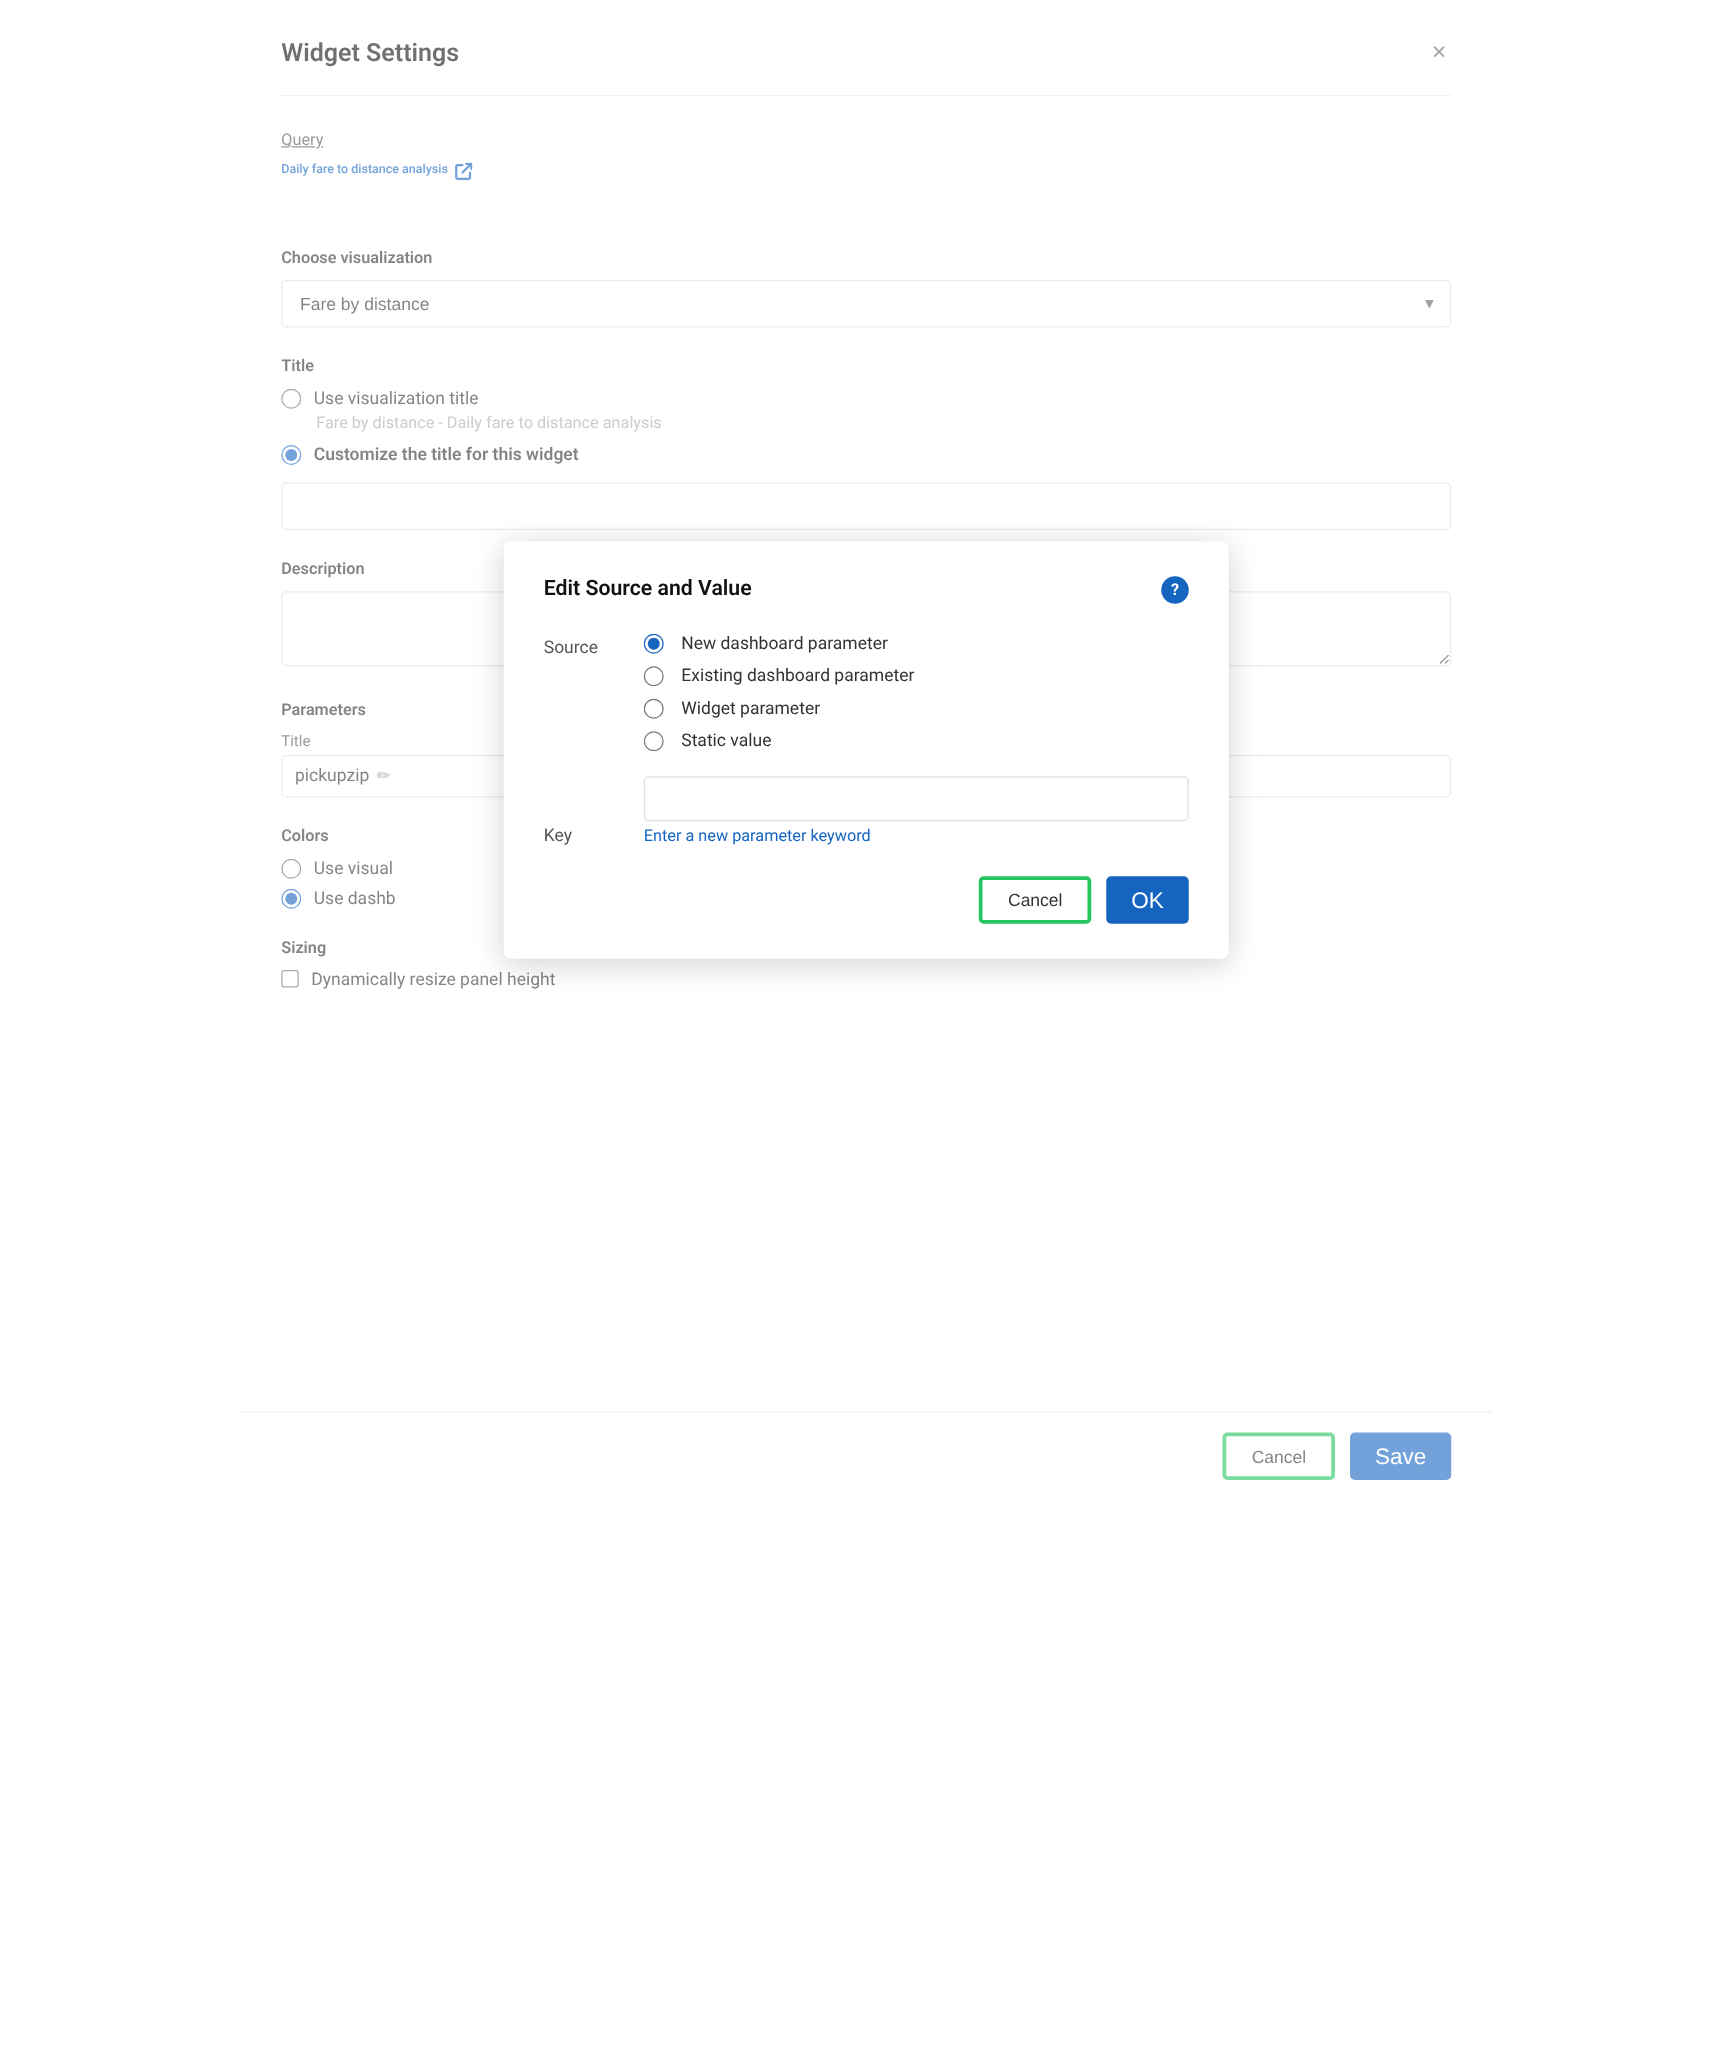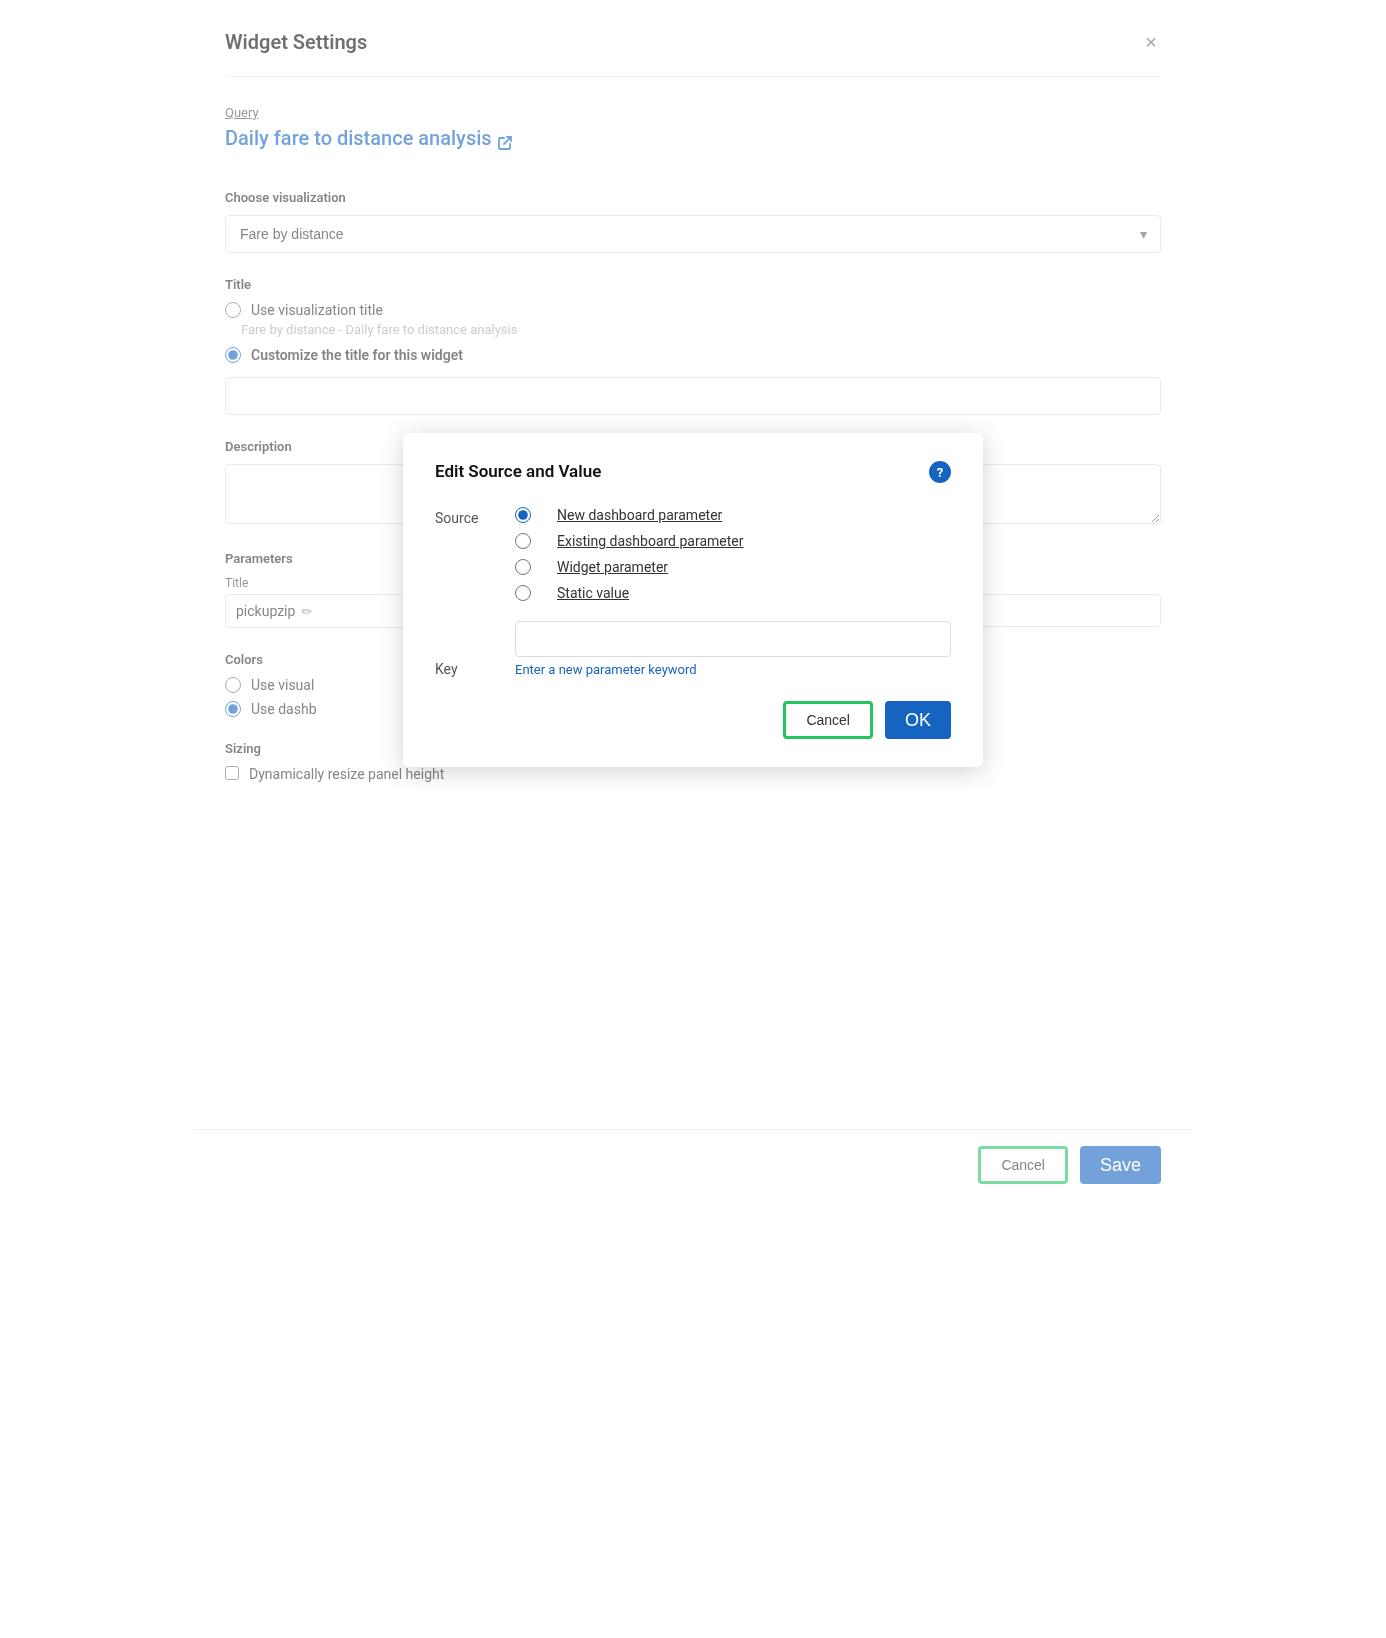--- a/index.html
+++ b/index.html
@@ -41,27 +41,27 @@
     }
     .section-label {
       font-size: 13px;
       color: #555;
       margin-bottom: 6px;
       font-weight: 400;
       text-decoration: underline;
     }
     .query-link {
       color: #1565c0;
-      font-size: 20px;
+      font-size: 10px;
       font-weight: 500;
       text-decoration: none;
       display: inline-flex;
-      align-items: flex-end;
+      align-items: flex-start;
       gap: 6px;
-      margin-bottom: 16px;
+      margin-bottom: 31px;
     }
     .query-link svg {
       width: 14px; height: 14px;
     }
     .section {
       margin-bottom: 24px;
     }
     .section-title {
       font-size: 13px;
       color: #333;
@@ -99,21 +99,21 @@
       cursor: pointer;
     }
     .radio-item input[type="radio"] {
       accent-color: #1565c0;
       width: 16px;
       height: 16px;
     }
     .faded-hint {
       font-size: 13px;
       color: #aaa;
-      margin: 4px 0 10px 16px;
+      margin: 4px 0 10px 28px;
     }
     .text-input {
       width: 100%;
       padding: 10px 14px;
       border: 1px solid #ddd;
       border-radius: 4px;
       font-size: 14px;
       color: #333;
       margin-top: 6px;
     }
@@ -254,25 +254,24 @@
       flex-shrink: 0;
     }
     .dialog-radio-group {
       display: flex;
       flex-direction: column;
       gap: 10px;
     }
     .dialog-radio-item {
       display: flex;
       align-items: center;
-      gap: 26px;
-      font-size: 14px;
-      color: #333;
-      cursor: pointer;
-      text-decoration: underline;
+      gap: 14px;
+      font-size: 14px;
+      color: #333;
+      cursor: pointer;
     }
     .dialog-radio-item input[type="radio"] {
       accent-color: #1565c0;
       width: 16px;
       height: 16px;
     }
     .dialog-key-row {
       display: flex;
       align-items: flex-end;
       gap: 20px;

